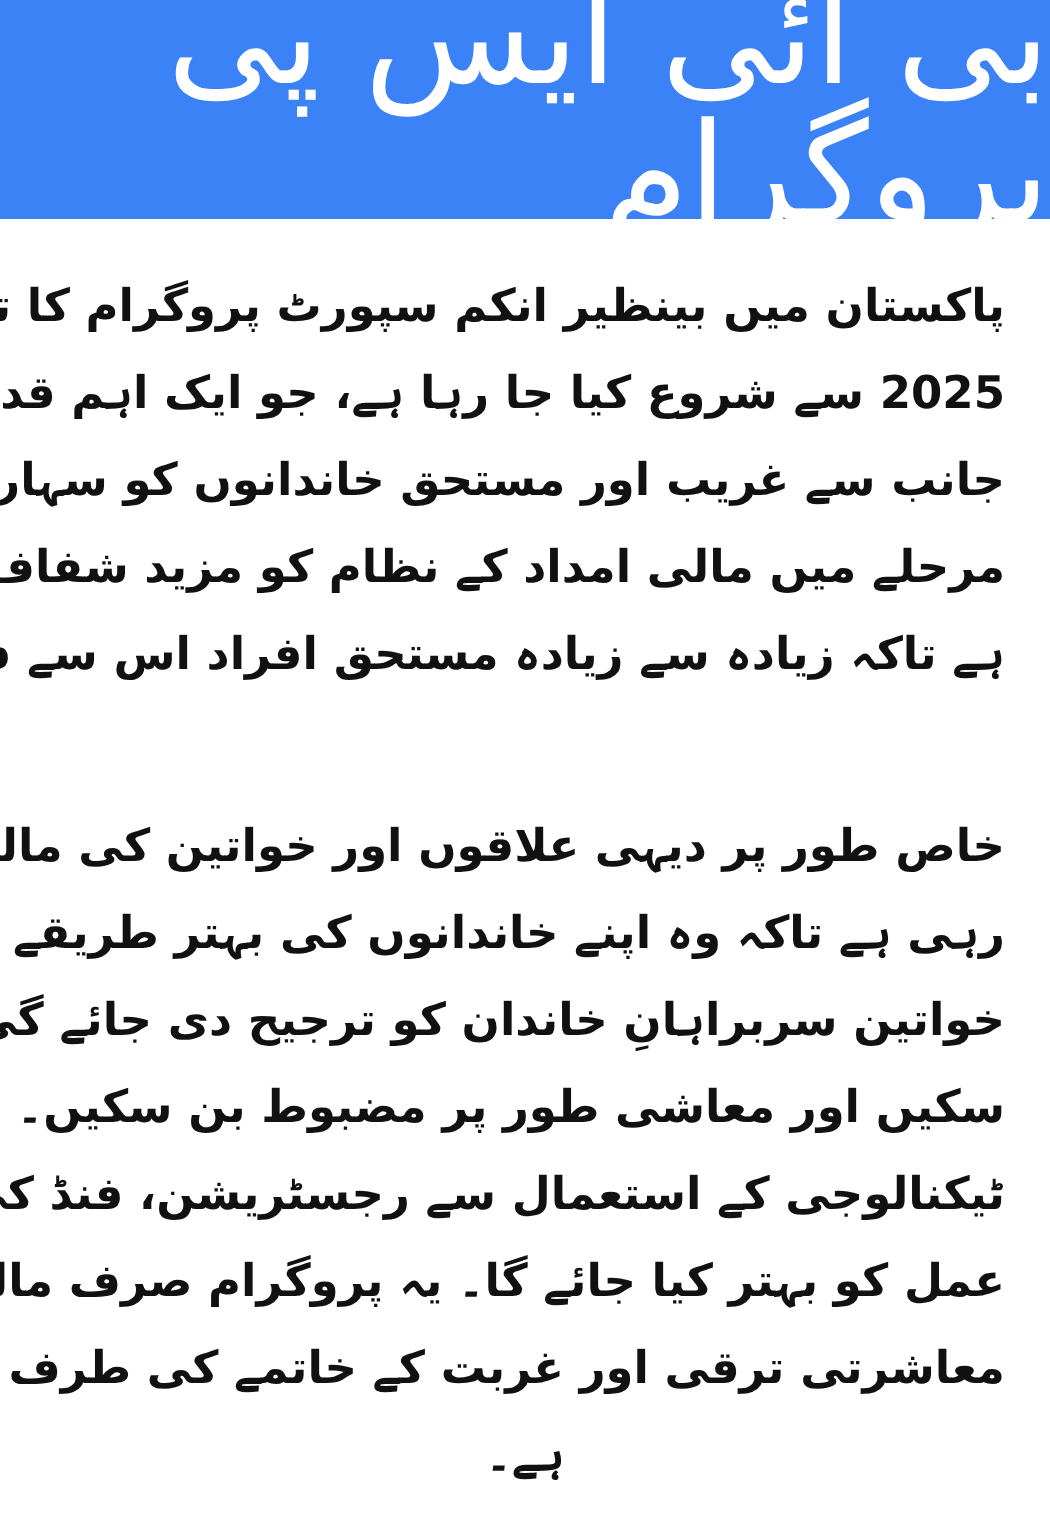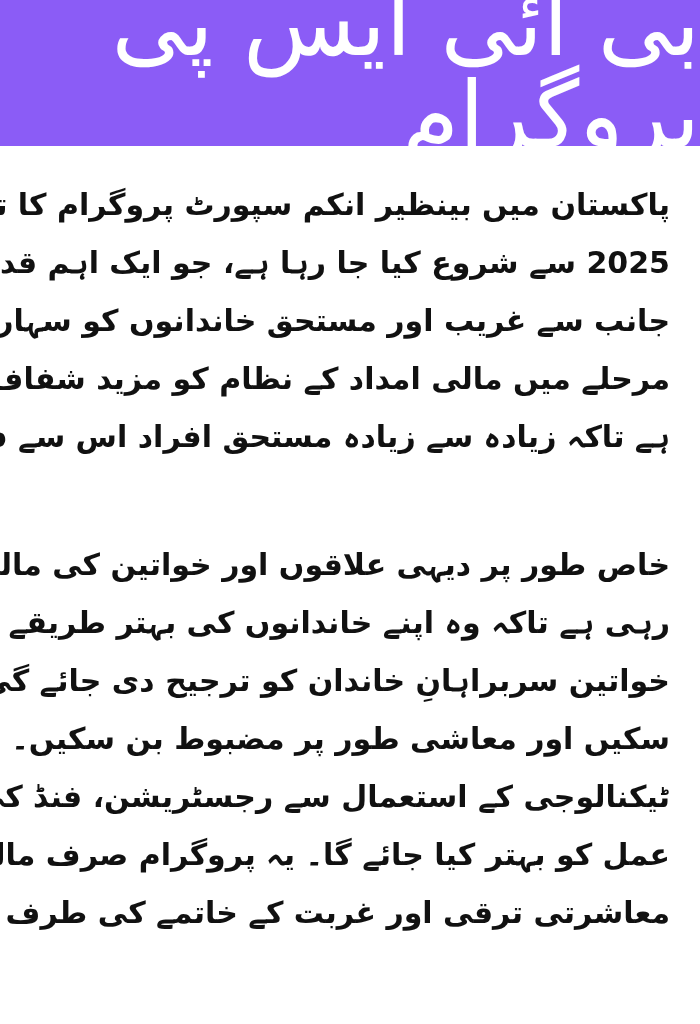--- a/index.html
+++ b/index.html
@@ -13,21 +13,21 @@
       overflow: hidden;
       position: relative;
       font-family: "DejaVu Sans", sans-serif;
     }
     .banner {
       position: absolute;
       left: 0;
       top: 0;
       width: 700px;
       height: 146px;
-      background: #8b5cf6;
+      background: #3b82f6;
       display: flex;
       align-items: center;
       justify-content: center;
     }
     .banner-title {
       color: #ffffff;
       font-family: "DejaVu Sans", sans-serif;
       font-size: 92px;
       line-height: 1;
       direction: rtl;
@@ -90,14 +90,15 @@
   </p>
 
   <p class="para para-2">
     <span class="line">خاص طور پر دیہی علاقوں اور خواتین کی مالی معاونت پر توجہ دی جا</span>
     <span class="line">رہی ہے تاکہ وہ اپنے خاندانوں کی بہتر طریقے سے کفالت کر سکیں۔</span>
     <span class="line">خواتین سربراہانِ خاندان کو ترجیح دی جائے گی تاکہ وہ خود مختار ہو</span>
     <span class="line">سکیں اور معاشی طور پر مضبوط بن سکیں۔ اس مرحلے میں جدید</span>
     <span class="line">ٹیکنالوجی کے استعمال سے رجسٹریشن، فنڈ کی تقسیم اور نگرانی کے</span>
     <span class="line">عمل کو بہتر کیا جائے گا۔ یہ پروگرام صرف مالی امداد نہیں بلکہ</span>
     <span class="line">معاشرتی ترقی اور غربت کے خاتمے کی طرف ایک مضبوط قدم</span>
+    <span class="line">ہے۔</span>
   </p>
 </main>
 
 </body></html>

